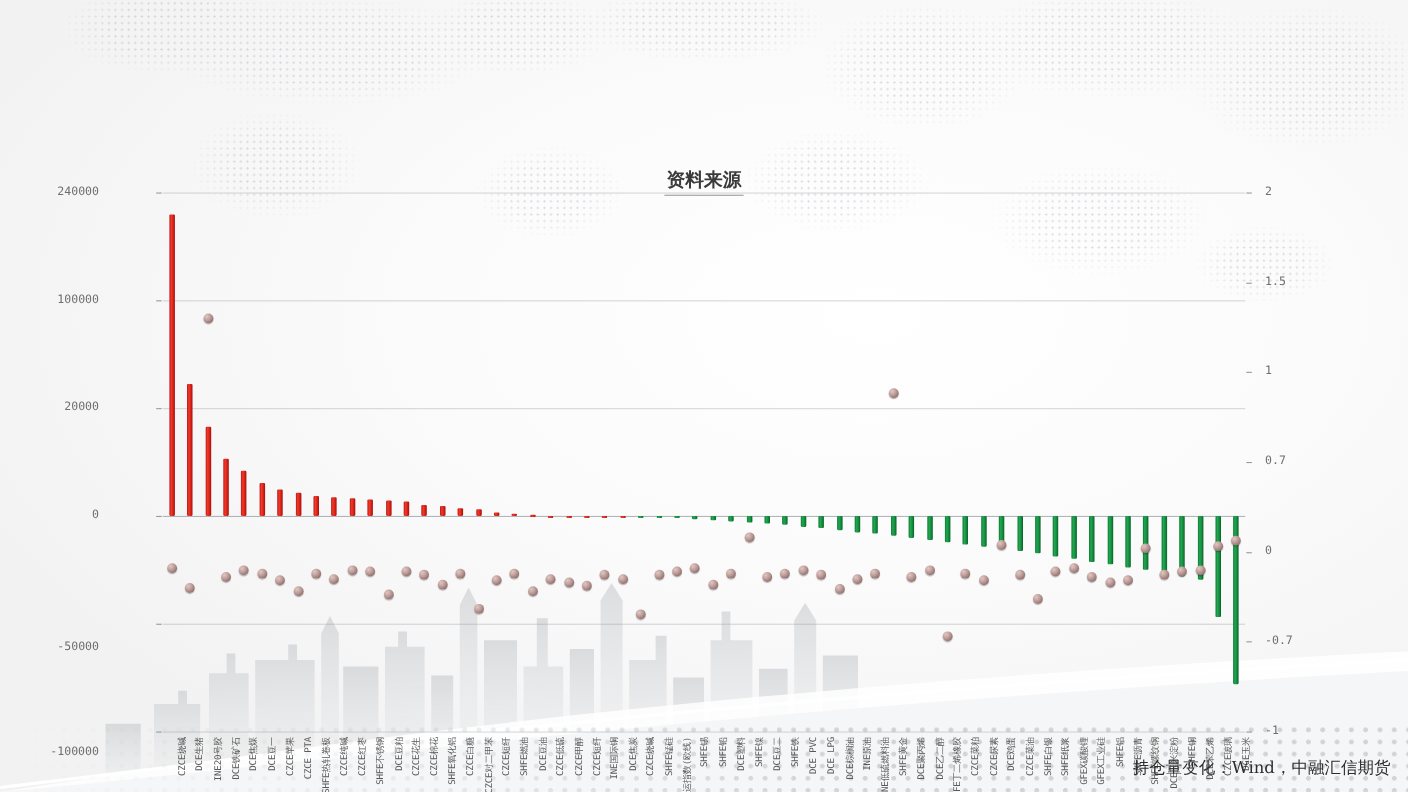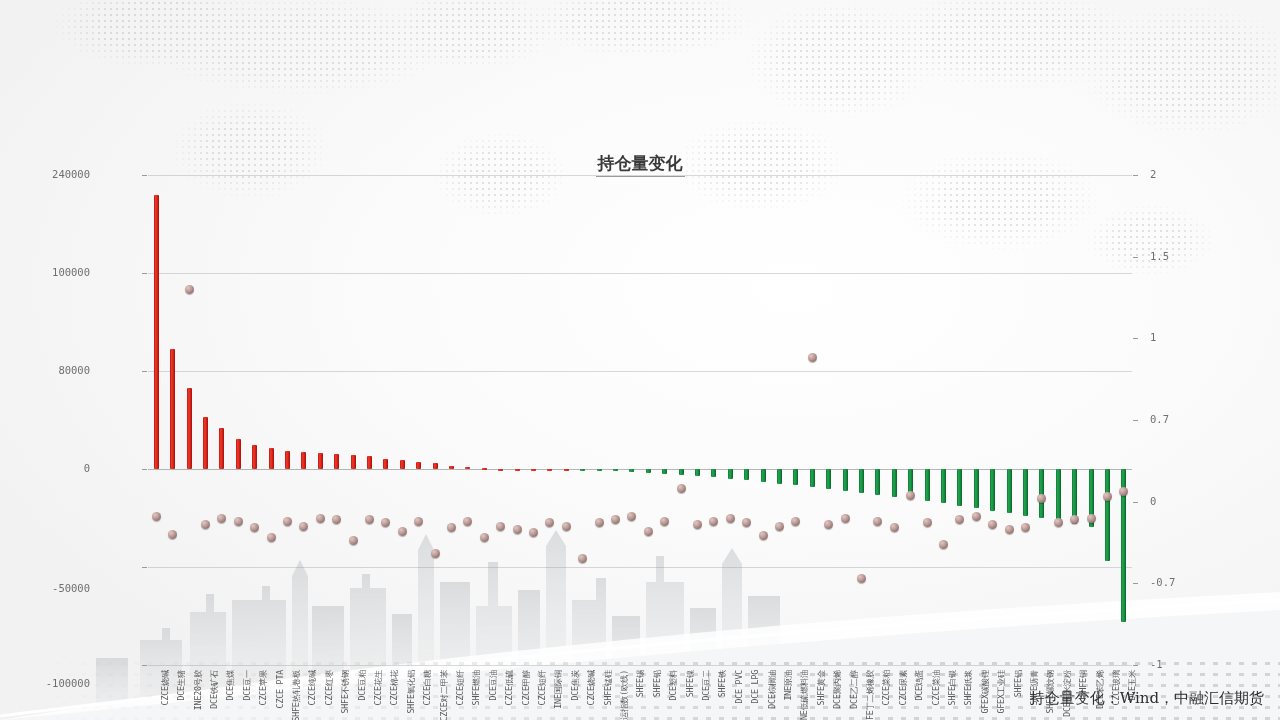--- a/index.html
+++ b/index.html
@@ -177,31 +177,31 @@
     <path d="M0 190 C 260 150 620 96 1280 62 L1280 190 Z" fill="#ffffff" opacity=".85"></path>
     <path d="M0 190 C 300 162 680 112 1280 80 L1280 190 Z" fill="#f4f5f6" opacity=".9"></path>
     <path d="M0 186 C 280 152 660 104 1280 70" fill="none" stroke="#ffffff" stroke-width="3" opacity=".95"></path>
   </svg>
 
   <div class="footer-band"></div>
 
 
   <div id="chart-area">
     <div class="chart-title">
-      <span>持仓量变化</span>
+      <span>资料来源</span>
     </div>
     <div class="plot" id="plot">
         <div class="gridline" style="top: 0px;"></div>
         <div class="ytick left" style="top: -7px;">240000</div>
         <div class="ytickmark" style="top: 0px; left: -6px;"></div>
         <div class="gridline" style="top: 98px;"></div>
         <div class="ytick left" style="top: 91px;">100000</div>
         <div class="ytickmark" style="top: 98px; left: -6px;"></div>
         <div class="gridline" style="top: 196px;"></div>
-        <div class="ytick left" style="top: 189px;">80000</div>
+        <div class="ytick left" style="top: 189px;">20000</div>
         <div class="ytickmark" style="top: 196px; left: -6px;"></div>
         <div class="zeroline" style="top: 294px;"></div>
         <div class="ytick left" style="top: 287px;">0</div>
         <div class="ytickmark" style="top: 294px; left: -6px;"></div>
         <div class="gridline" style="top: 392px;"></div>
         <div class="ytick left" style="top: 407px;">-50000</div>
         <div class="ytickmark" style="top: 392px; left: -6px;"></div>
         <div class="gridline" style="top: 490px;"></div>
         <div class="ytick left" style="top: 502px;">-100000</div>
         <div class="ytickmark" style="top: 490px; left: -6px;"></div>

